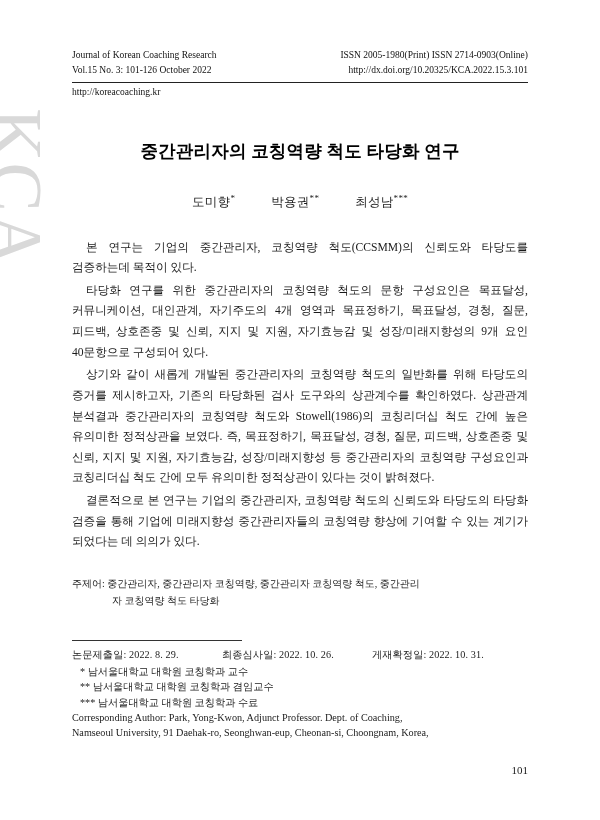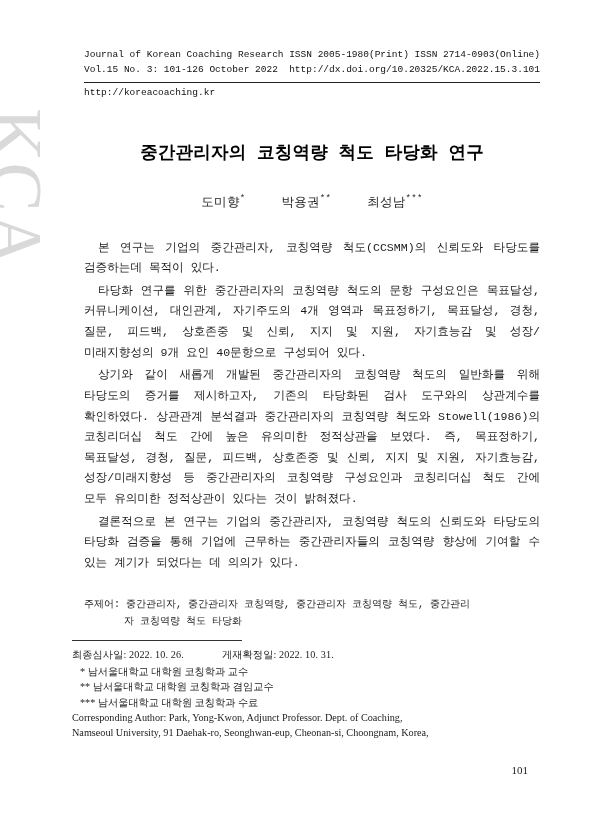--- a/index.html
+++ b/index.html
@@ -16,24 +16,23 @@
   }
   .page {
     position: relative;
     width: 600px;
     height: 820px;
     background: #ffffff;
     box-sizing: border-box;
   }
   .content {
     position: absolute;
-    left: 84px;
+    left: 72px;
     top: 48px;
     width: 456px;
-    font-family: Liberation Mono, monospace;
   }
 
   
   .header {
     display: flex;
     justify-content: space-between;
     align-items: flex-start;
     font-size: 9.5px;
     line-height: 1.55;
     color: #111;
@@ -207,35 +206,36 @@
 
       <div class="authors">
         <span class="author"><span>도미향</span><sup>*</sup></span><span class="author"><span>박용권</span><sup>**</sup></span><span class="author"><span>최성남</span><sup>***</sup></span>
       </div>
     </div>
 
     <div class="abstract">
       <p>본 연구는 기업의 중간관리자, 코칭역량 척도(CCSMM)의 신뢰도와 타당도를 검증하는데 목적이 있다.</p>
       <p>타당화 연구를 위한 중간관리자의 코칭역량 척도의 문항 구성요인은 목표달성, 커뮤니케이션, 대인관계, 자기주도의 4개 영역과 목표정하기, 목표달성, 경청, 질문, 피드백, 상호존중 및 신뢰, 지지 및 지원, 자기효능감 및 성장/미래지향성의 9개 요인 40문항으로 구성되어 있다.</p>
       <p>상기와 같이 새롭게 개발된 중간관리자의 코칭역량 척도의 일반화를 위해 타당도의 증거를 제시하고자, 기존의 타당화된 검사 도구와의 상관계수를 확인하였다. 상관관계 분석결과 중간관리자의 코칭역량 척도와 Stowell(1986)의 코칭리더십 척도 간에 높은 유의미한 정적상관을 보였다. 즉, 목표정하기, 목표달성, 경청, 질문, 피드백, 상호존중 및 신뢰, 지지 및 지원, 자기효능감, 성장/미래지향성 등 중간관리자의 코칭역량 구성요인과 코칭리더십 척도 간에 모두 유의미한 정적상관이 있다는 것이 밝혀졌다.</p>
-      <p>결론적으로 본 연구는 기업의 중간관리자, 코칭역량 척도의 신뢰도와 타당도의 타당화 검증을 통해 기업에 근무하는 중간관리자들의 코칭역량 향상에 기여할 수 있는 계기가 되었다는 데 의의가 있다.</p>
+      <p>결론적으로 본 연구는 기업의 중간관리자, 코칭역량 척도의 신뢰도와 타당도의 타당화 검증을 통해 기업에 미래지향성 중간관리자들의 코칭역량 향상에 기여할 수 있는 계기가 되었다는 데 의의가 있다.</p>
     </div>
 
     <div class="keywords">
       <span class="kw-label">주제어:</span>
       <span class="kw-body">중간관리자, 중간관리자 코칭역량, 중간관리자 코칭역량 척도, 중간관리</span>
       <span class="kw-second-line">자 코칭역량 척도 타당화</span>
     </div>
 
   </div>
 
   <div class="footnote-area">
     <hr class="footnote-rule">
 
     <div class="dates-row">
+      <span class="d1">논문제출일: 2022. 8. 29.</span>
       <span class="d2">최종심사일: 2022. 10. 26.</span>
       <span class="d3">게재확정일: 2022. 10. 31.</span>
     </div>
 
     <div class="affil">* 남서울대학교 대학원 코칭학과 교수</div>
     <div class="affil">** 남서울대학교 대학원 코칭학과 겸임교수</div>
     <div class="affil">*** 남서울대학교 대학원 코칭학과 수료</div>
 
     <div class="corresponding">
       <div>Corresponding Author: Park, Yong-Kwon, Adjunct Professor. Dept. of Coaching,</div>

